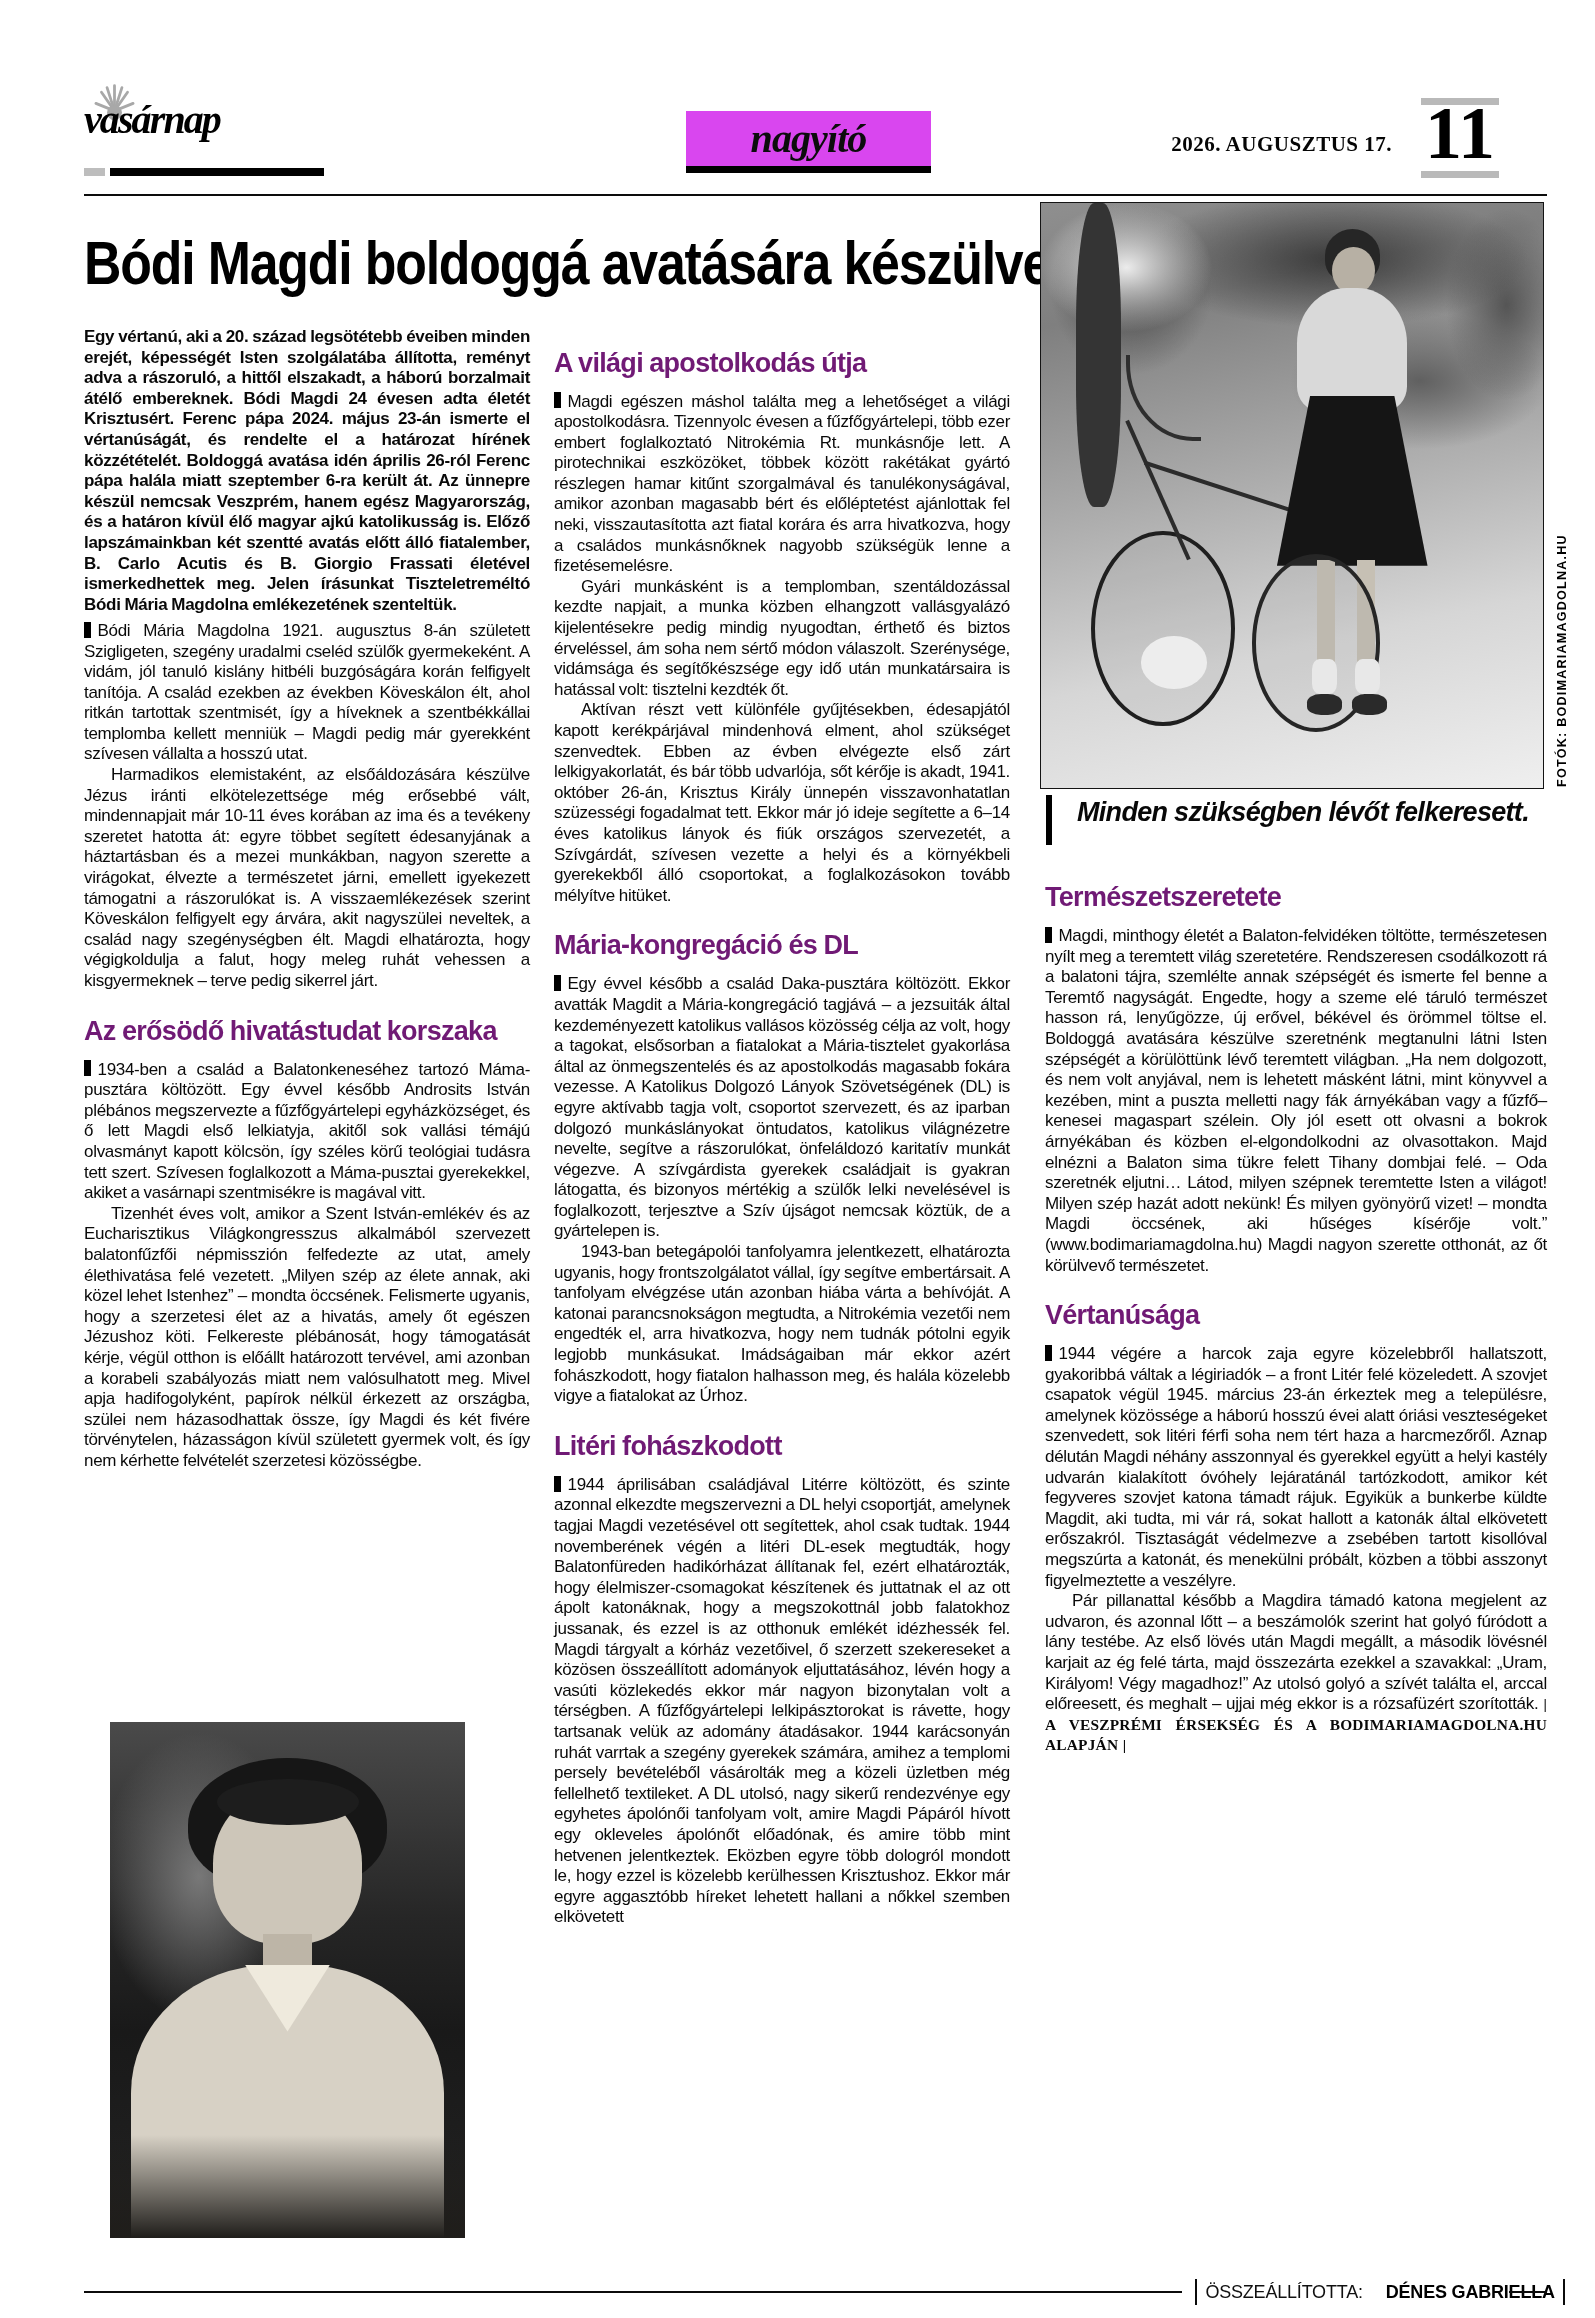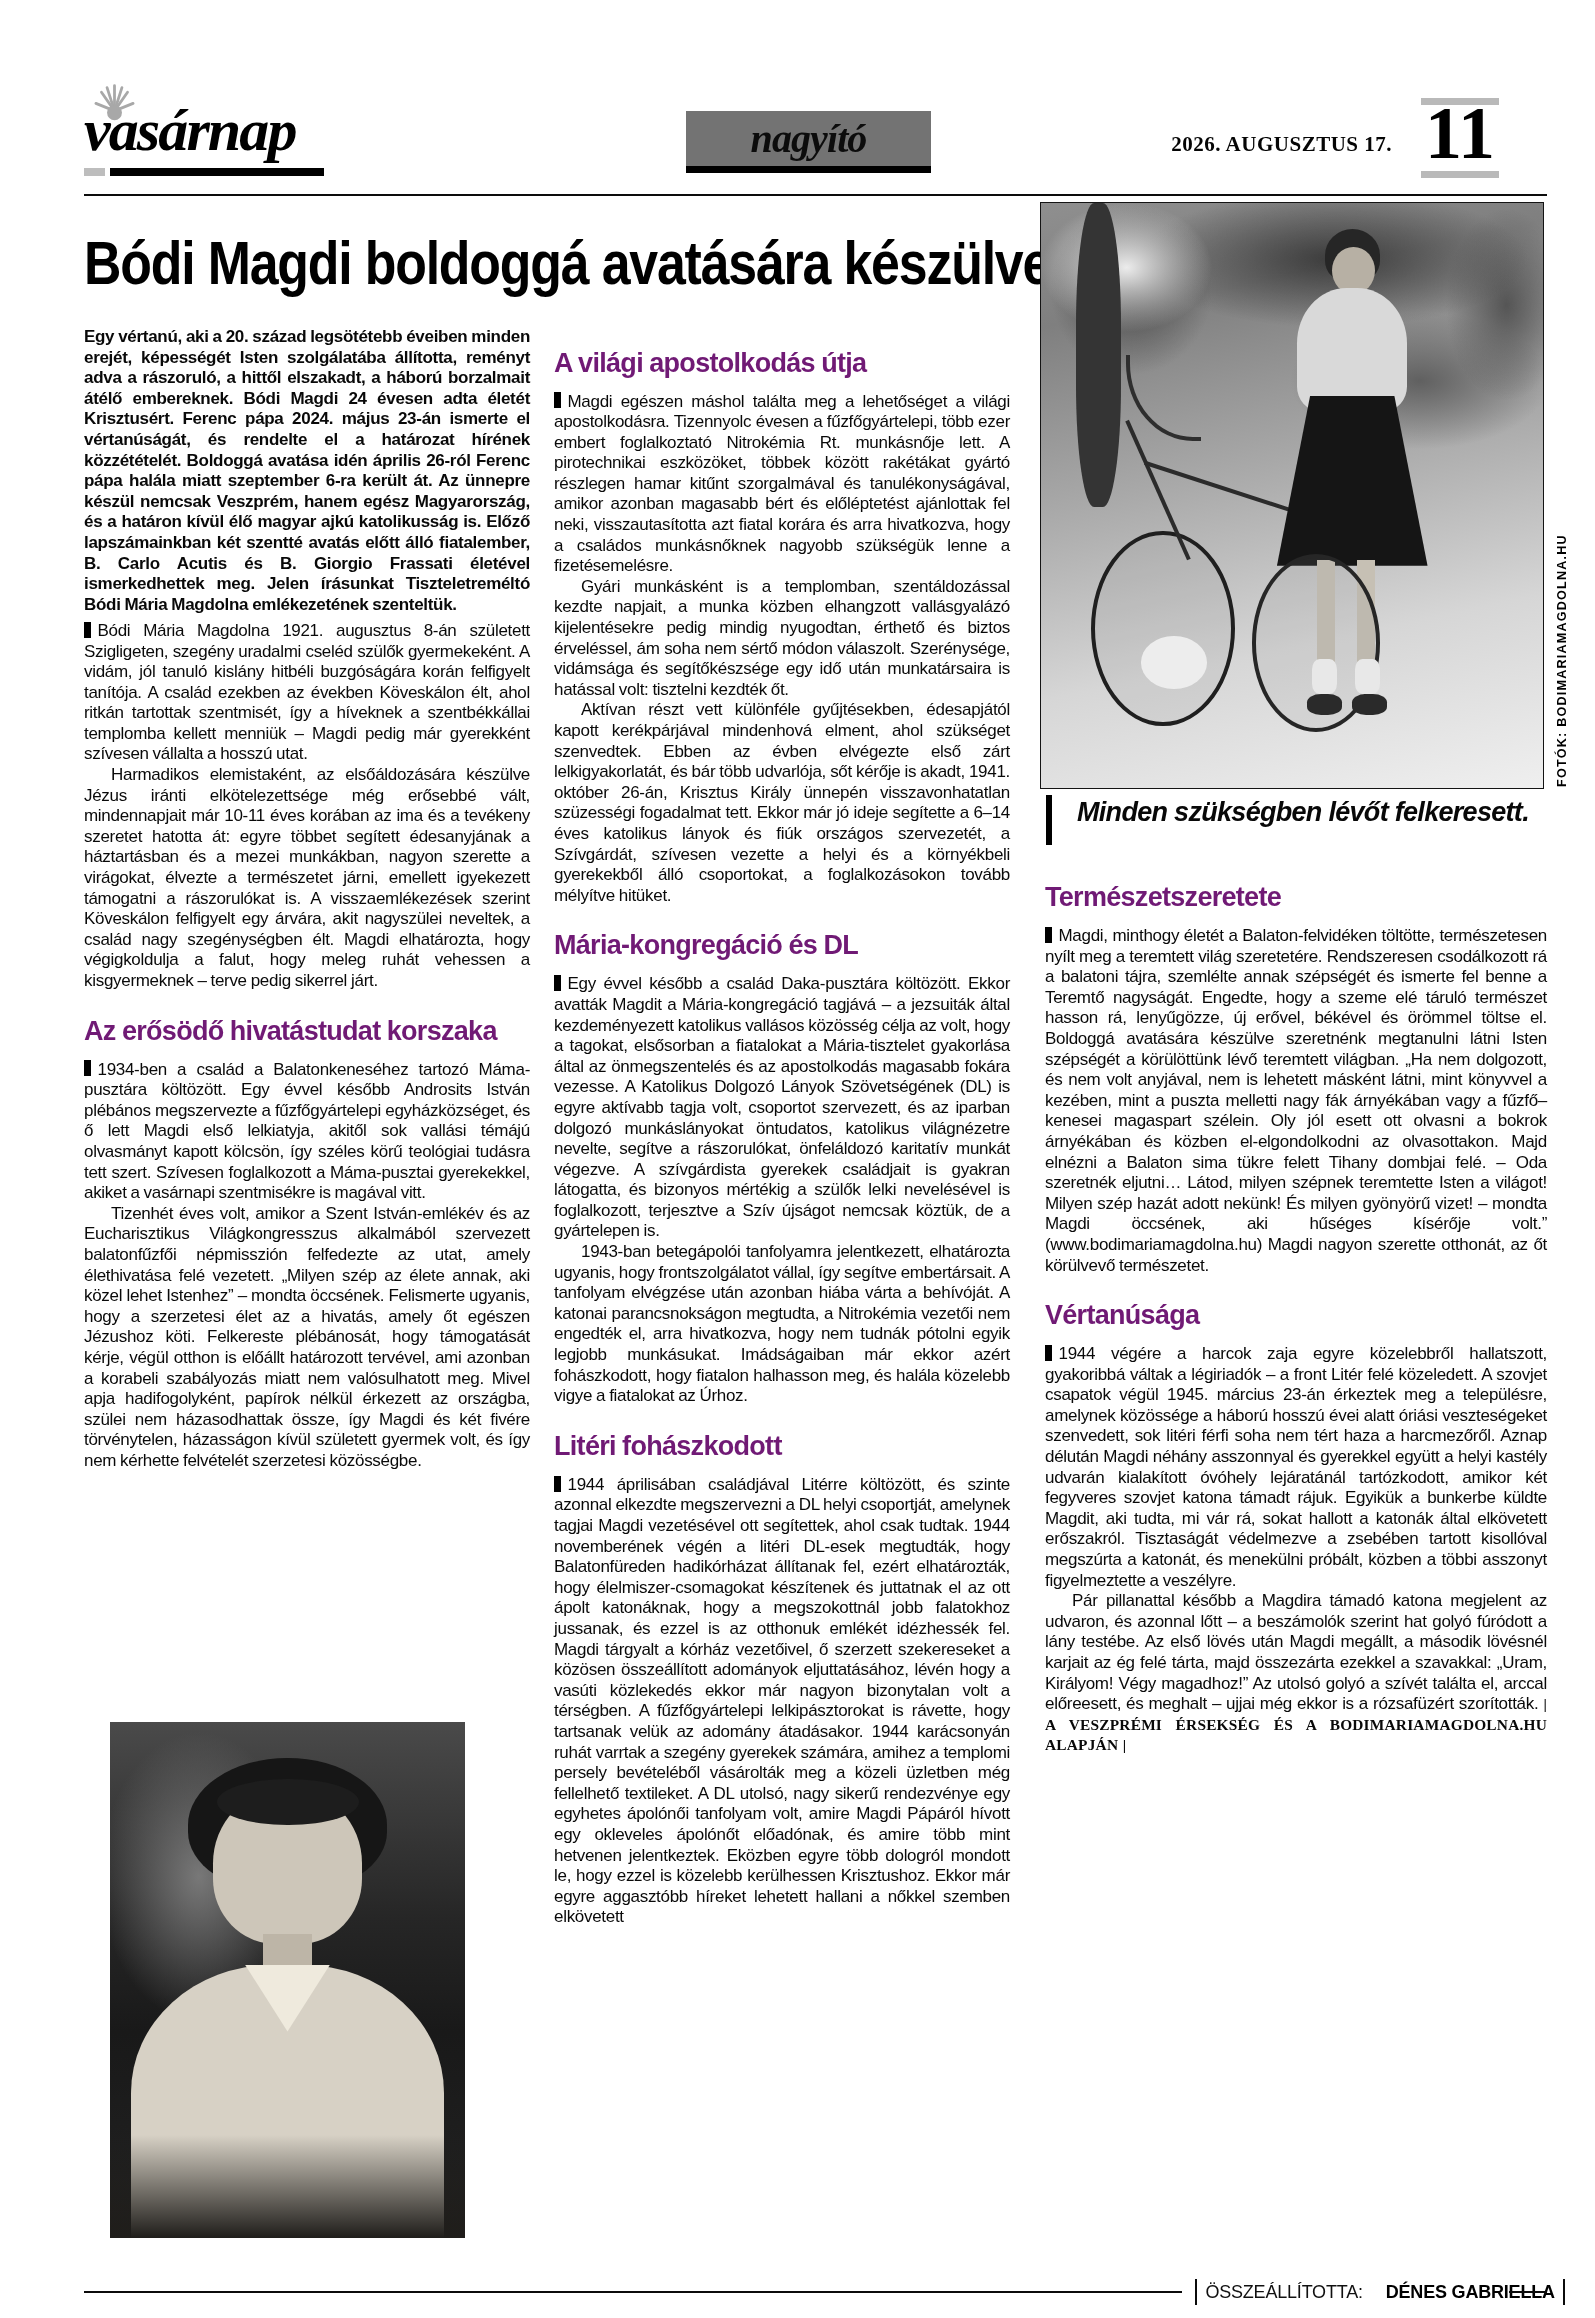--- a/index.html
+++ b/index.html
@@ -3,26 +3,26 @@
 <meta charset="utf-8">
 <style>
   html,body{margin:0;padding:0;background:#ffffff;}
   .page{position:relative;width:1595px;height:2319px;background:#ffffff;overflow:hidden;
         font-family:"Liberation Sans",sans-serif;color:#0a0a0a;}
   .abs{position:absolute;}
 
   
   .logo-wrap{left:84px;top:88px;width:327px;height:93px;}
   .logo-text{position:absolute;left:0;top:8.4px;font-family:"Liberation Serif",serif;
-             font-style:italic;font-weight:700;font-size:60px;letter-spacing:-1.9px;color:#000;}
+             font-style:italic;font-weight:700;font-size:40px;letter-spacing:-1.9px;color:#000;}
   .sunburst{position:absolute;left:8.4px;top:-5.6px;}
   .logo-underline-gray{position:absolute;left:0;top:80px;width:20.6px;height:7.5px;background:#bdbdbd;}
   .logo-underline{position:absolute;left:26px;top:80px;width:214px;height:7.5px;background:#000;}
 
-  .section-badge{left:686px;top:111px;width:245px;height:55px;background:#737373;
+  .section-badge{left:686px;top:111px;width:245px;height:55px;background:#d946ef;
                  display:flex;align-items:center;justify-content:center;}
   .section-badge span{font-family:"Liberation Serif",serif;font-style:italic;font-weight:700;
                  font-size:40px;letter-spacing:-0.9px;color:#0c0c0c;}
   .section-underline{left:686px;top:166px;width:245px;height:6.5px;background:#000;}
 
   .issue-date{left:1140px;top:132px;width:252px;text-align:right;
               font-family:"Liberation Serif",serif;font-weight:700;font-size:21px;
               letter-spacing:0.5px;color:#050505;}
   .pn-bar{left:1421px;top:98px;width:78px;height:7px;background:#b9b9b9;}
   .pn-bar.bottom{top:171px;}

